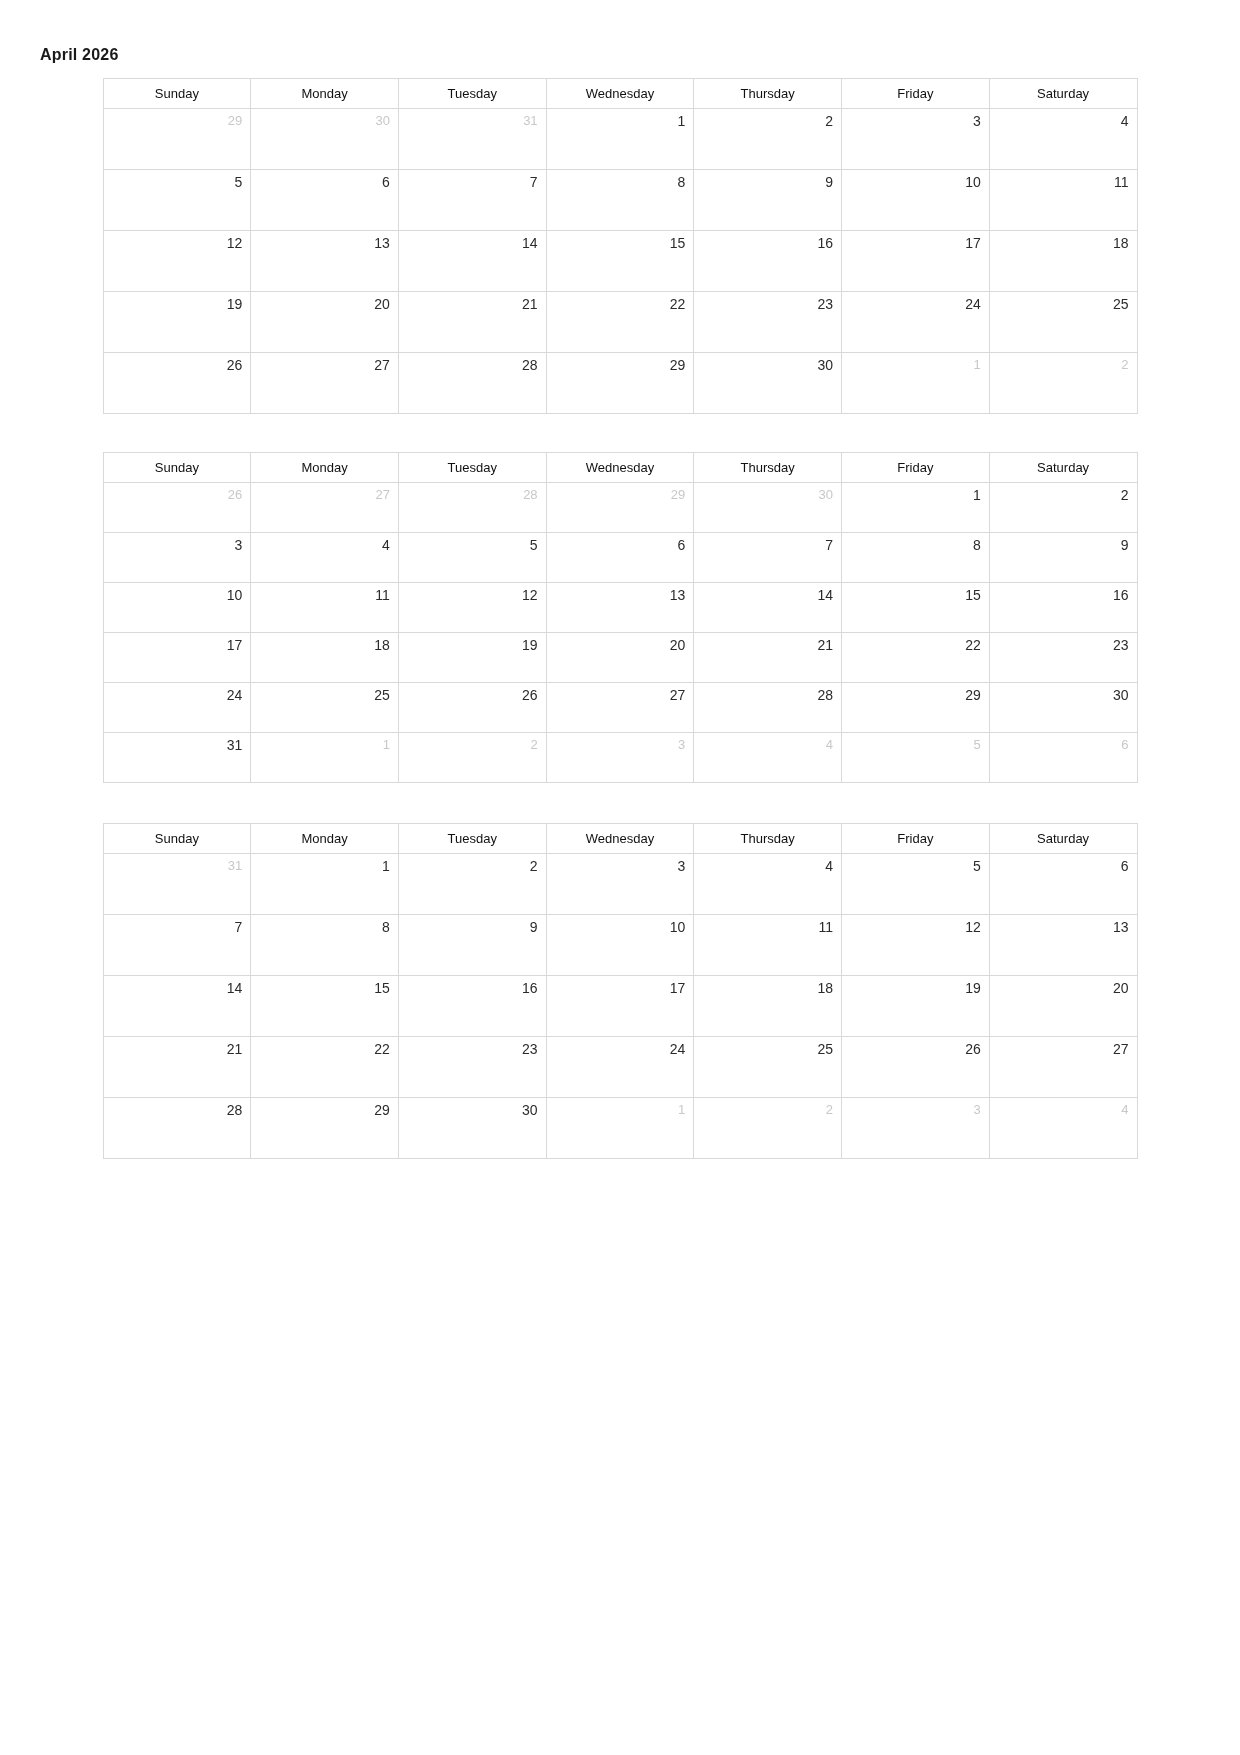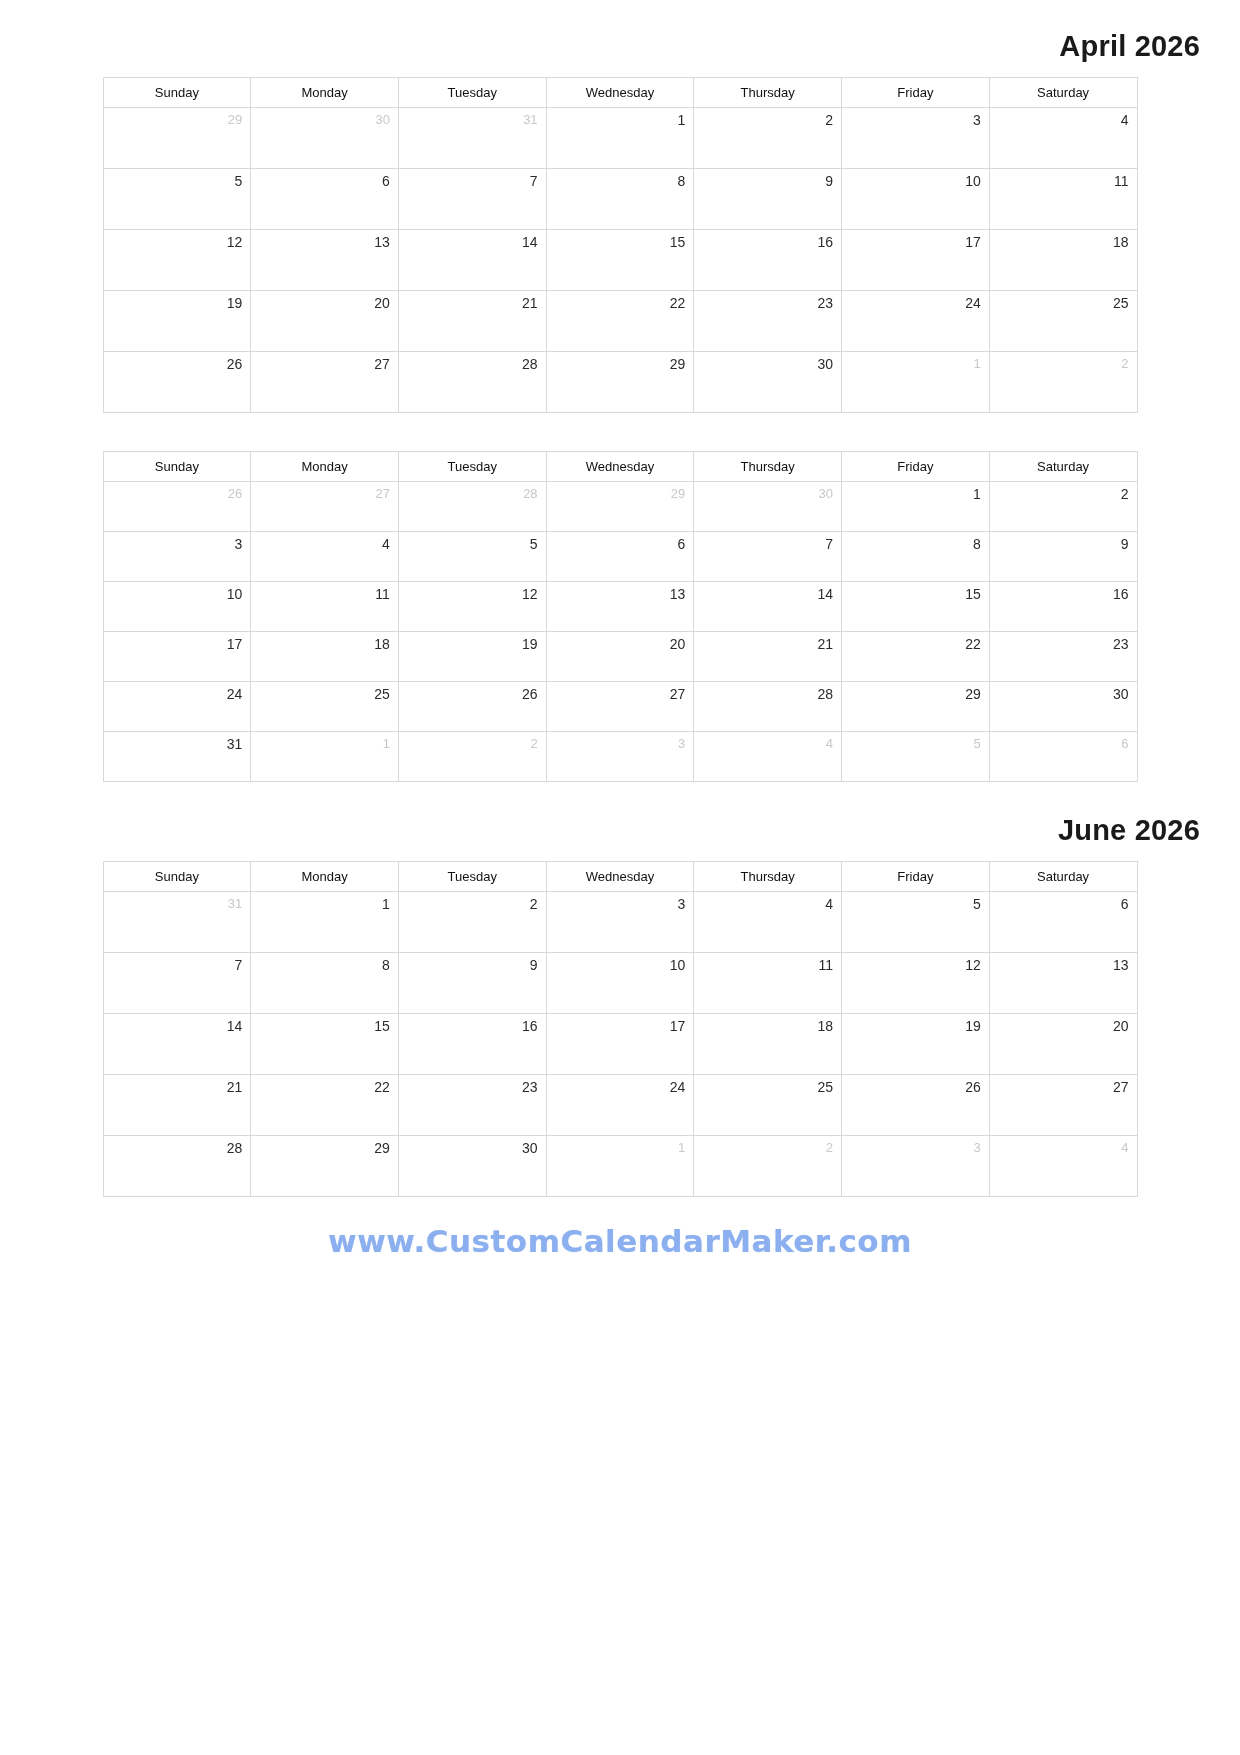--- a/index.html
+++ b/index.html
@@ -19,26 +19,26 @@
     height: 1755px;
     box-sizing: border-box;
     padding: 24px 40px 0 40px;
     display: flex;
     flex-direction: column;
   }
   .month-block {
     margin-bottom: 0;
   }
   .month-title {
-    text-align: right;
-    font-size: 29px;
+    text-align: left;
+    font-size: 16px;
     font-weight: bold;
     color: #1a1a1a;
     letter-spacing: 0.2px;
-    margin: 0 0 14px 0;
+    margin: 16px 0 14px 0;
   }
   .cal-table {
     width: 1035px;
     margin: 8px auto;
     border-collapse: collapse;
     table-layout: fixed;
   }
   .cal-table th {
     border: 1px solid #d9d9d9;
     font-size: 13px;
@@ -218,21 +218,20 @@
           <td class="other">3</td>
           <td class="other">4</td>
           <td class="other">5</td>
           <td class="other">6</td>
         </tr>
       </tbody>
     </table>
   </div>
 
   <div class="month-block title-gap-3">
-    <div class="month-title">June 2026</div>
     <table class="cal-table rows5">
       <thead>
         <tr>
           <th>Sunday</th>
           <th>Monday</th>
           <th>Tuesday</th>
           <th>Wednesday</th>
           <th>Thursday</th>
           <th>Friday</th>
           <th>Saturday</th>
@@ -281,17 +280,14 @@
           <td>30</td>
           <td class="other">1</td>
           <td class="other">2</td>
           <td class="other">3</td>
           <td class="other">4</td>
         </tr>
       </tbody>
     </table>
   </div>
 
-  <div class="footer">
-    <a class="footer-link" href="#">www.CustomCalendarMaker.com</a>
-  </div>
 
 </div>
 
 </body></html>

